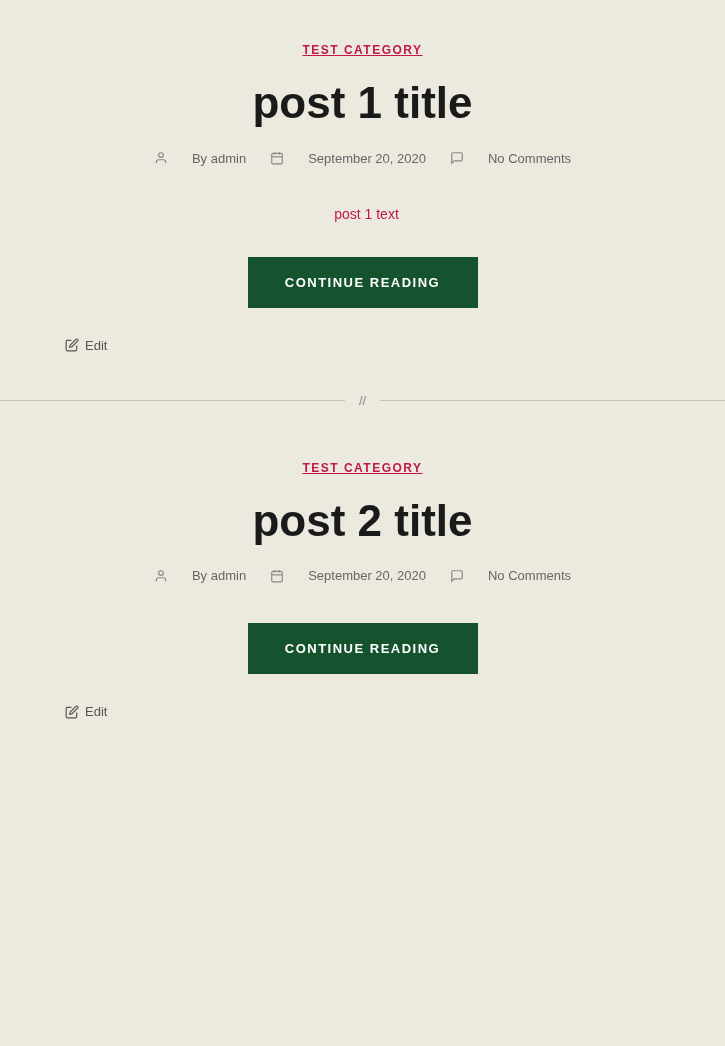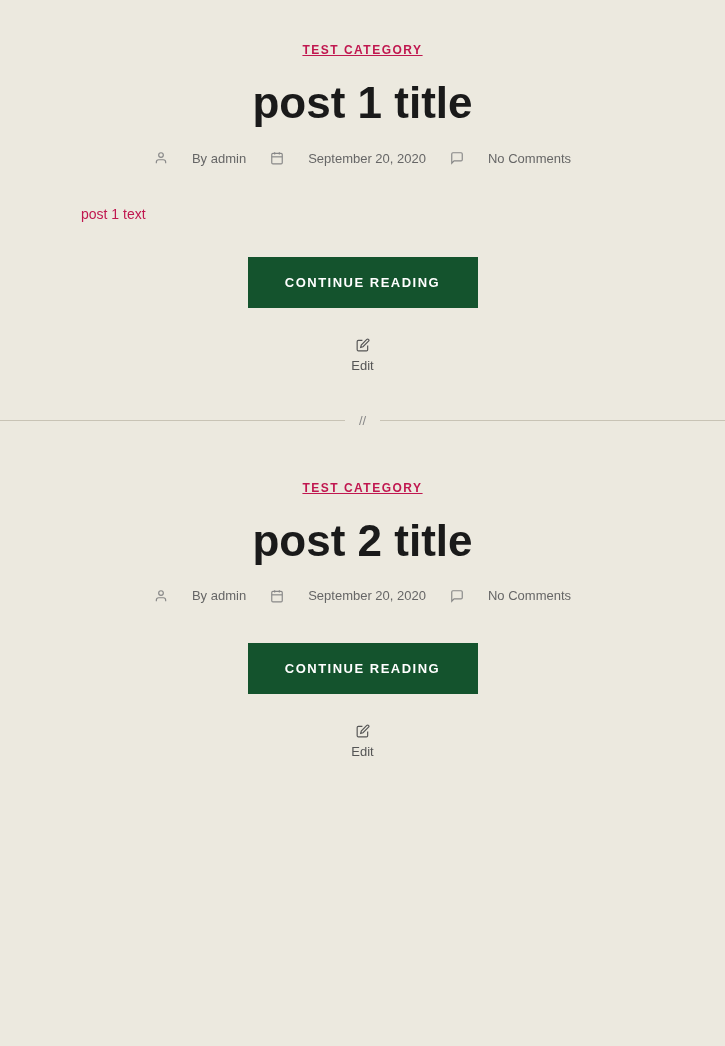--- a/index.html
+++ b/index.html
@@ -63,21 +63,22 @@
       display: flex;
       align-items: center;
       gap: 24px;
     }
 
     .post-excerpt {
       color: #c0174f;
       font-family: Arial, Helvetica, sans-serif;
       font-size: 14px;
       margin-bottom: 35px;
-      margin-left: 16px;
+      margin-left: 8px;
+      text-align: center;
     }
 
     .continue-btn {
       display: block;
       width: 230px;
       margin: 0 auto 30px auto;
       background-color: #14532d;
       color: #fff;
       text-align: center;
       padding: 18px 30px;
@@ -92,21 +93,20 @@
     }
 
     .post-edit {
       display: flex;
       align-items: center;
       gap: 6px;
       color: #555;
       font-family: Arial, Helvetica, sans-serif;
       font-size: 13px;
       margin-top: 10px;
-      flex-direction: column;
     }
 
     .divider {
       display: flex;
       align-items: center;
       margin: 10px 0;
     }
 
     .divider-line {
       flex: 1;

